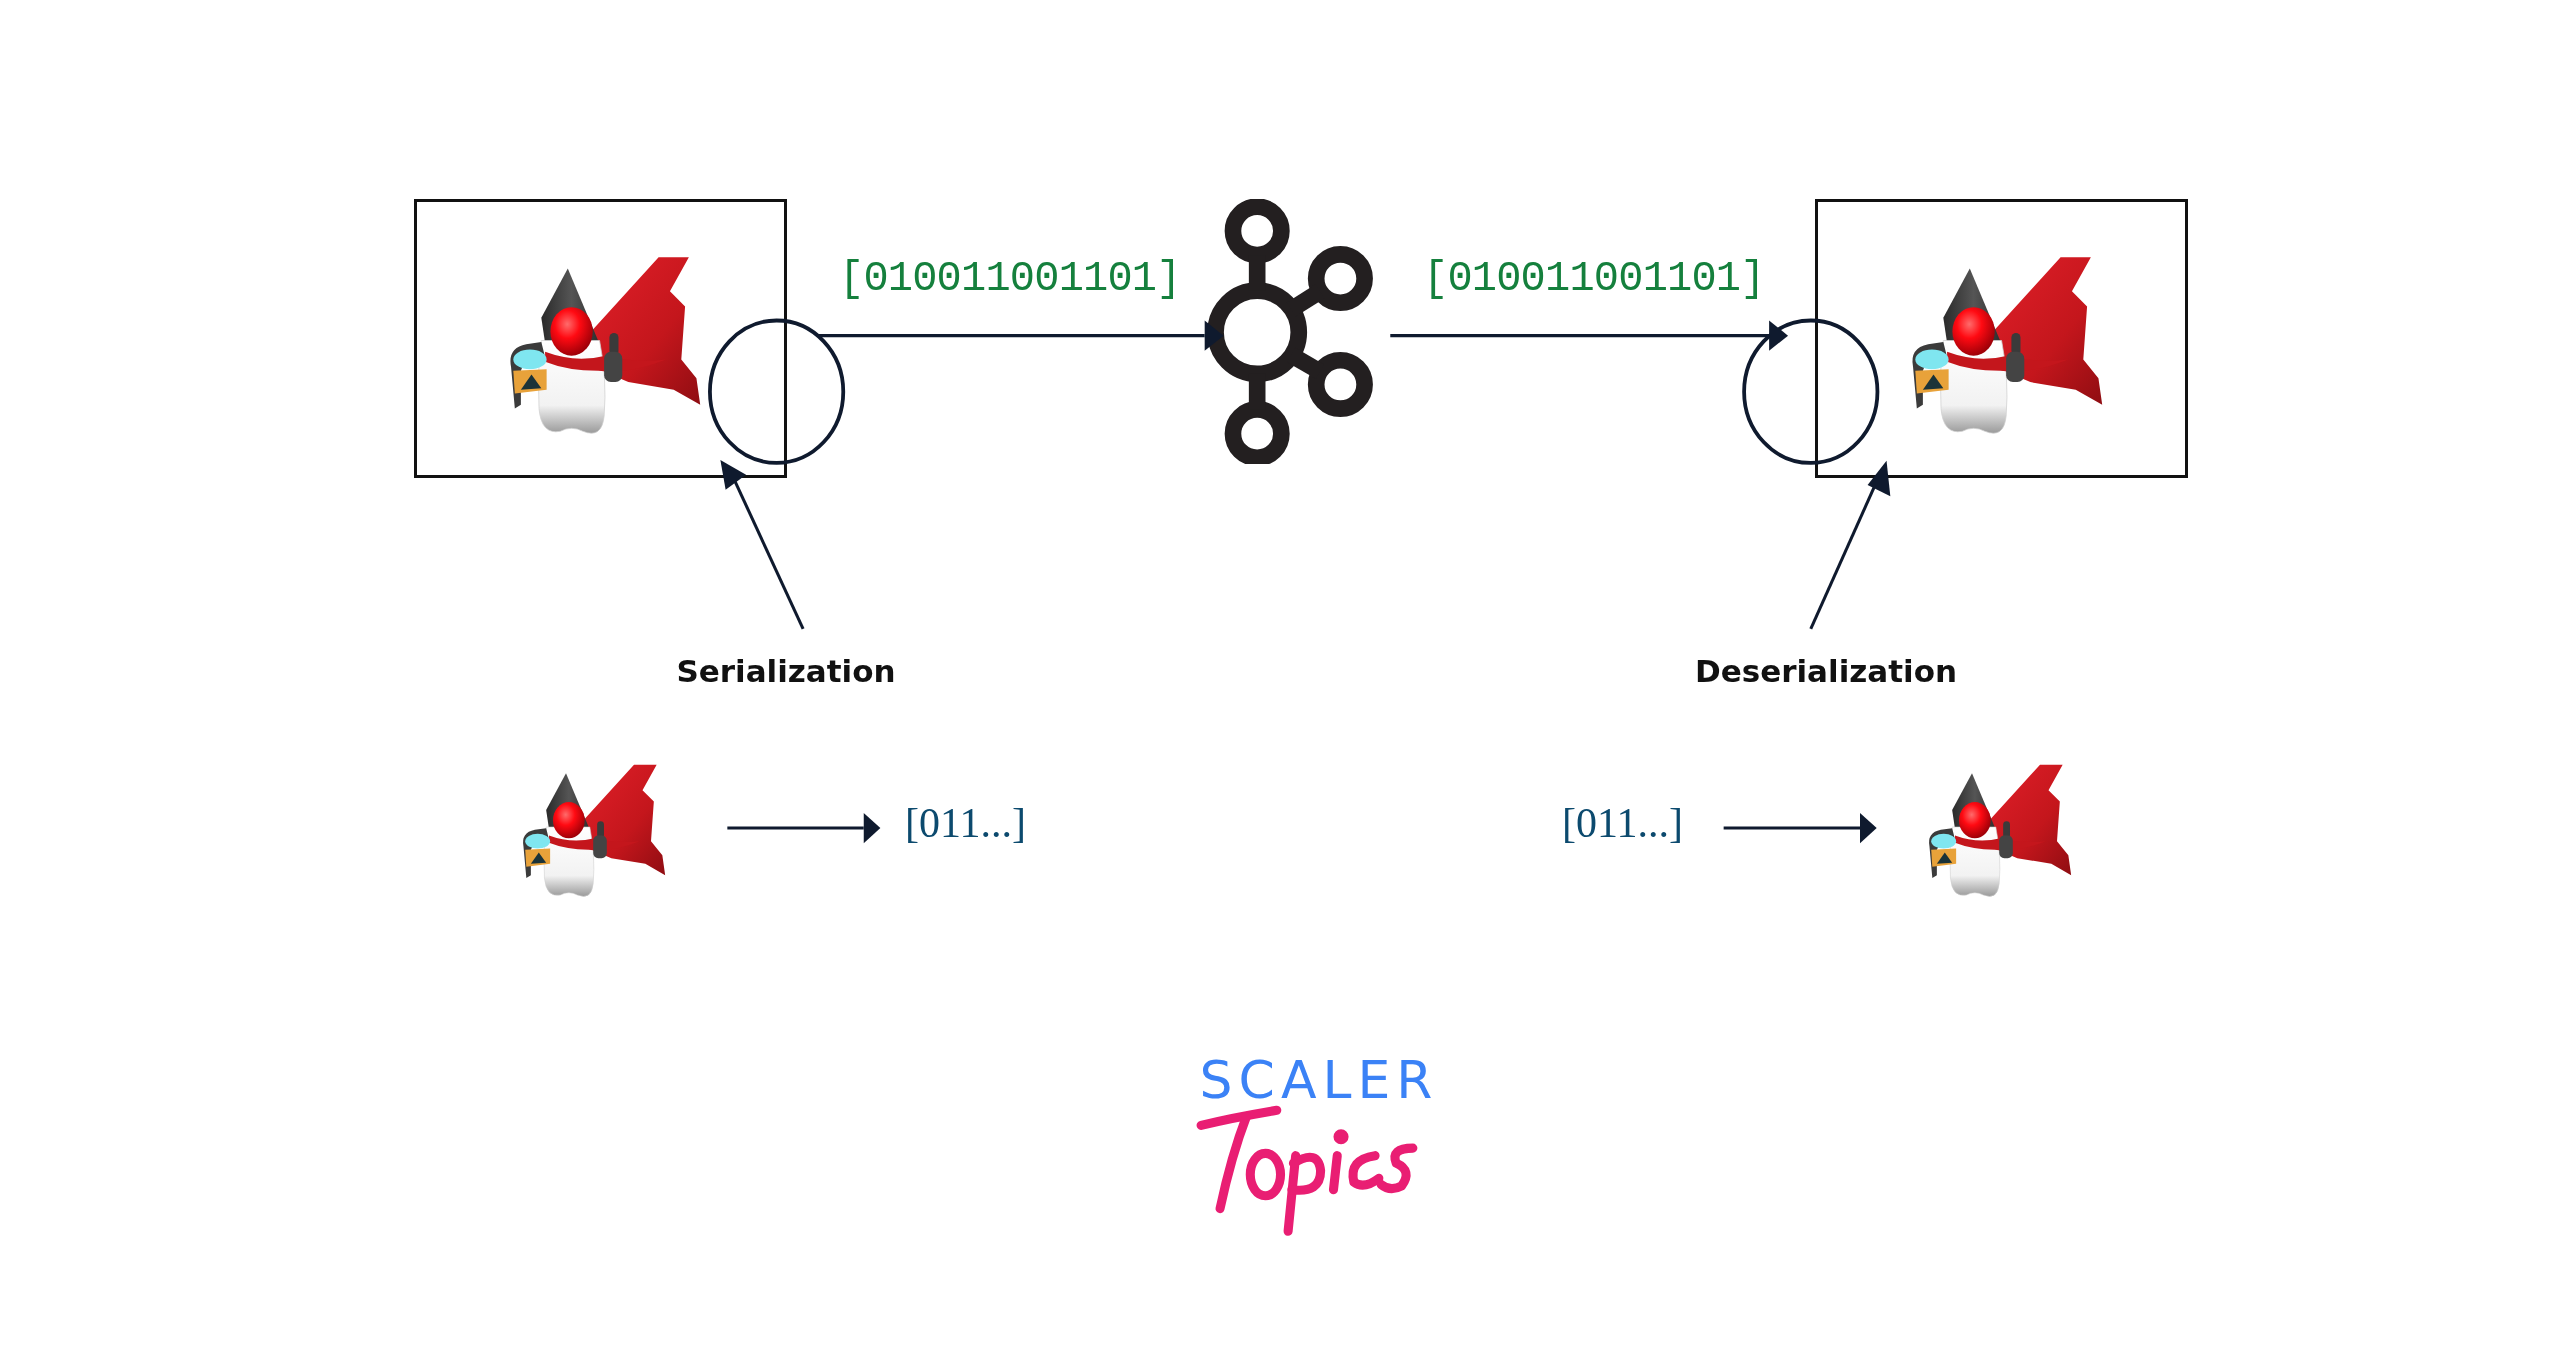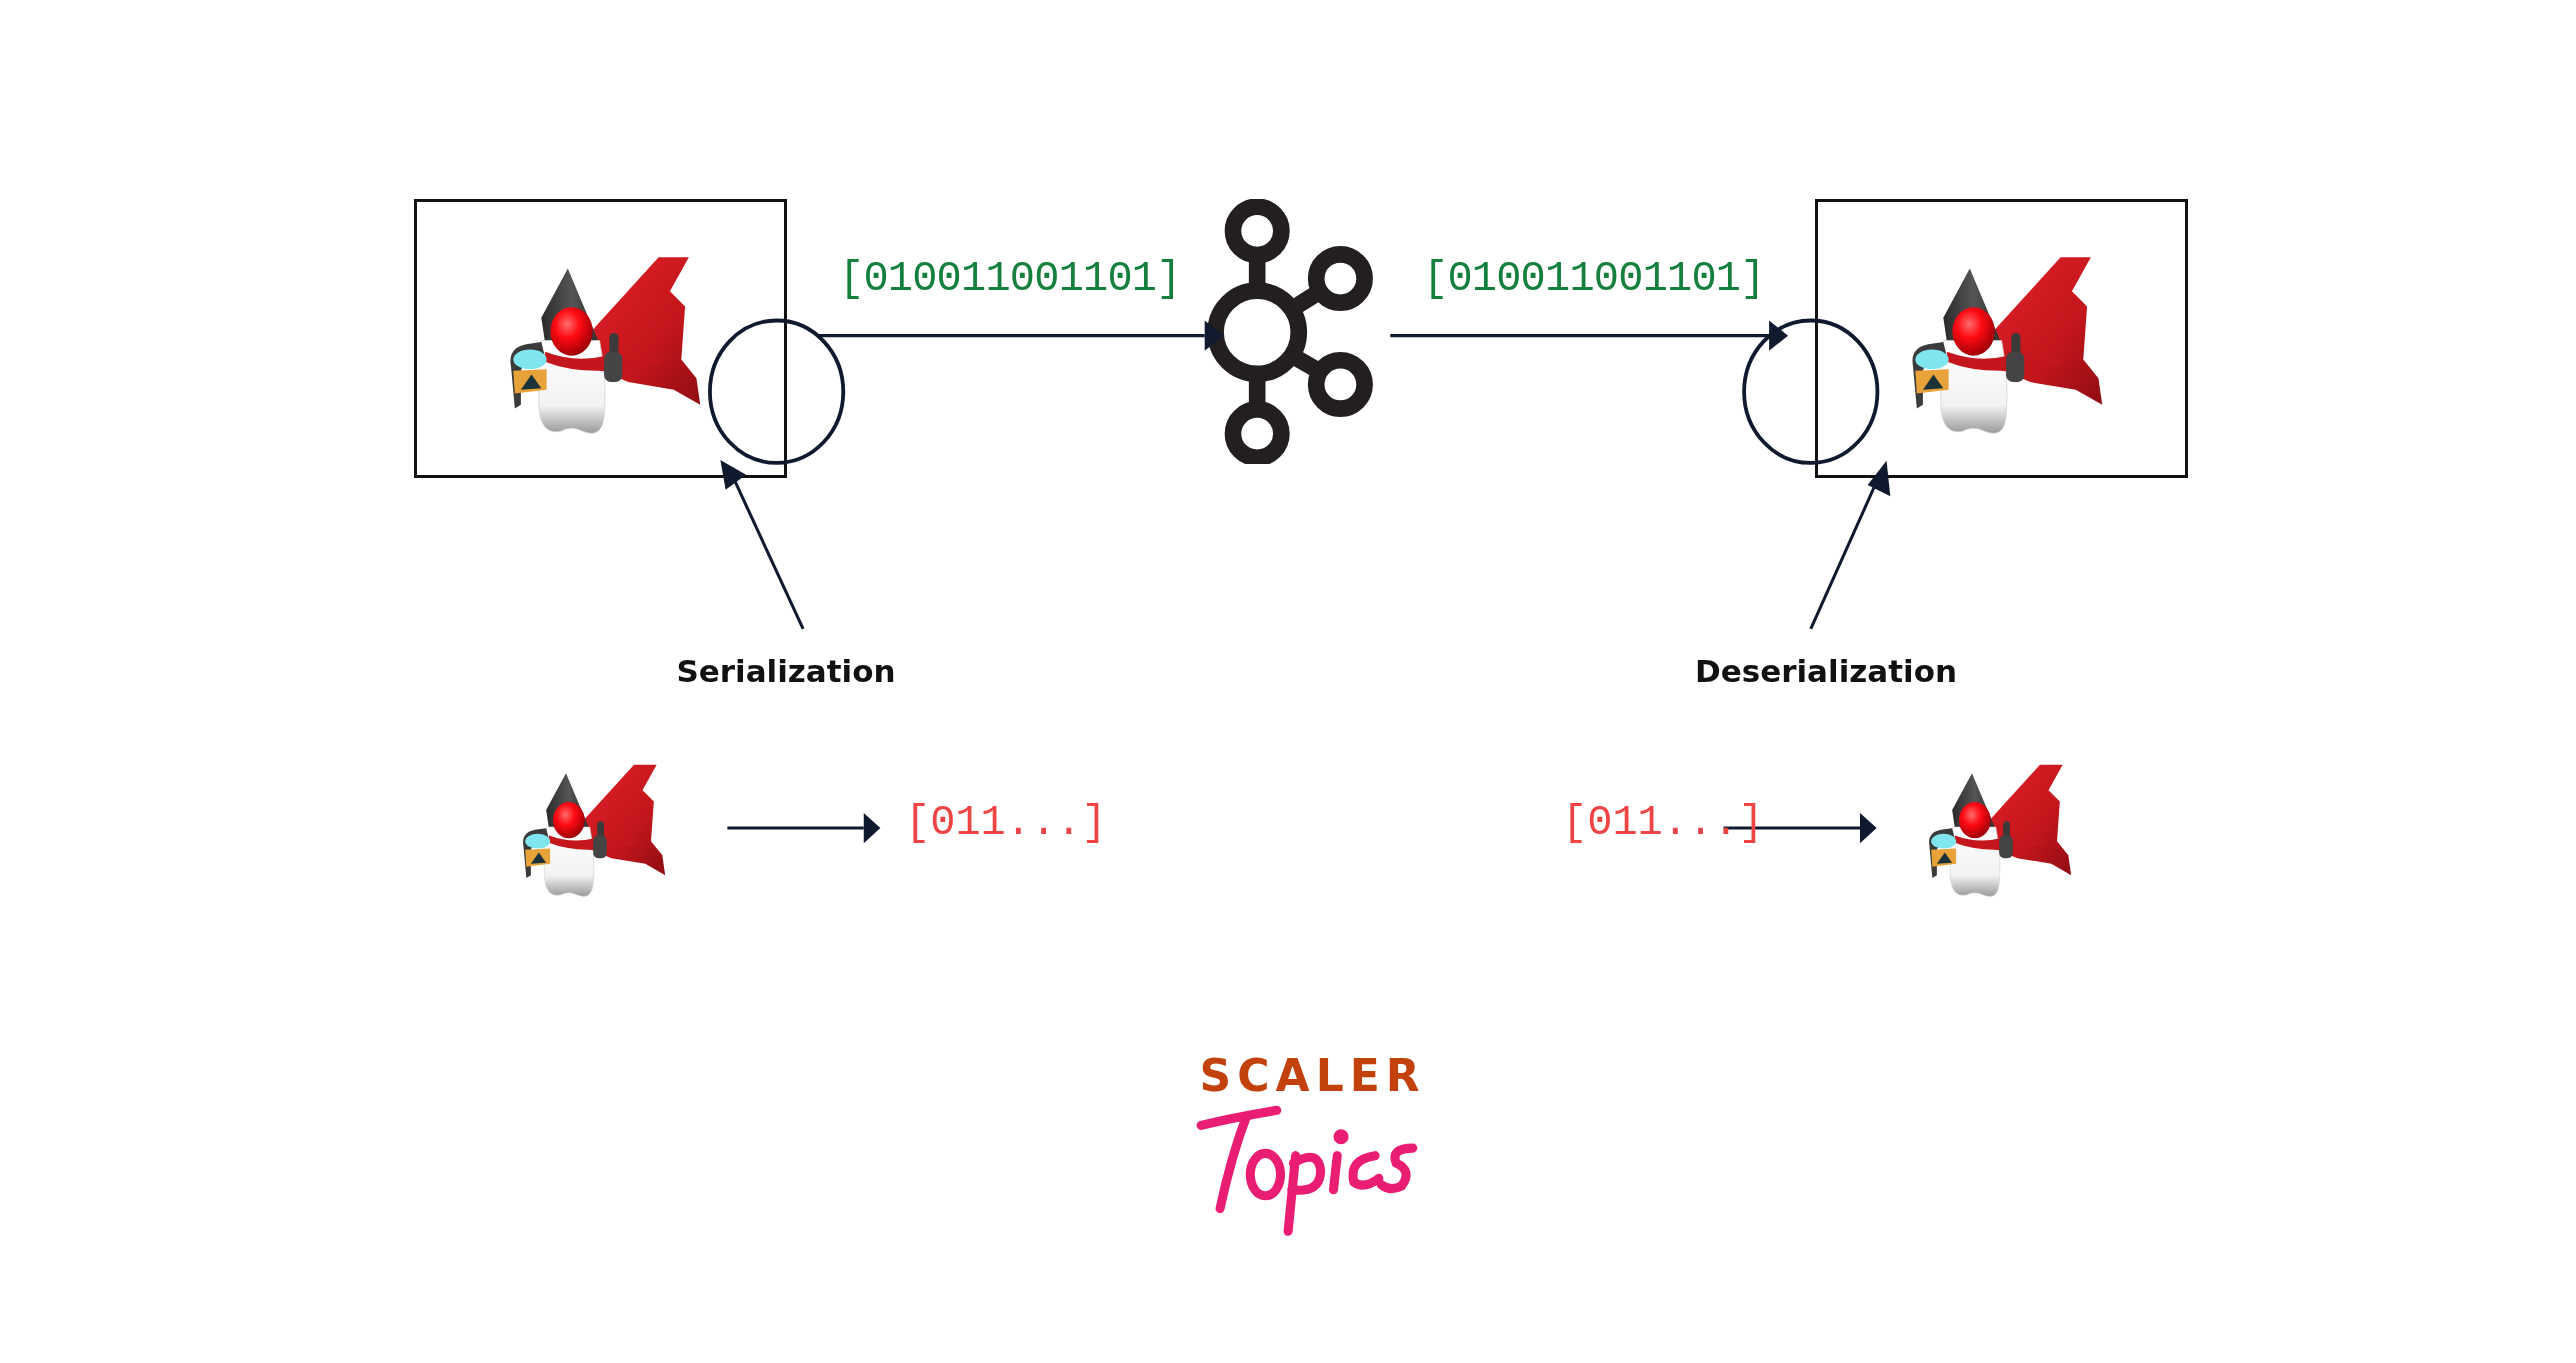--- a/index.html
+++ b/index.html
@@ -1,24 +1,24 @@
 <!DOCTYPE html>
 <html style="font-size:12px"><head>
 <meta charset="utf-8">
 <style>
   html, body { margin: 0; padding: 0; background: #ffffff; }
   body { width: 2576px; height: 1363px; position: relative; overflow: hidden;
          font-family: "Liberation Sans", "DejaVu Sans", sans-serif; }
   .abs { position: absolute; }
   .box { border: 3.8px solid #111111; box-sizing: border-box; background: #fff; }
   .binary { font-family: Liberation Mono, monospace; font-size: 42px; color: #15803d; letter-spacing: -0.8px; white-space: nowrap; }
-  .short-binary { font-family: Liberation Mono, monospace; font-size: 42px; color: #ef4444; white-space: nowrap; }
+  .short-binary { font-family: Liberation Serif, serif; font-size: 42px; color: #0c4a6e; white-space: nowrap; }
   .label { font-family: "DejaVu Sans", sans-serif; font-weight: bold; font-size: 31px; color: #111111; white-space: nowrap; transform: translateX(-50%); }
   svg.overlay { position: absolute; left: 0; top: 0; }
-  .logo-scaler { font-family: "DejaVu Sans", sans-serif; font-weight: bold; font-size: 44px; letter-spacing: 6px; color: #c2410c; }
+  .logo-scaler { font-family: "DejaVu Sans", sans-serif; font-weight: normal; font-size: 52px; letter-spacing: 6px; color: #3b82f6; }
 </style>
 </head>
 <body>
 
 <svg width="0" height="0" style="position:absolute">
   <defs>
     <radialGradient id="noseGrad" cx="40%" cy="35%" r="65%">
       <stop offset="0%" stop-color="#ff6b6b"></stop>
       <stop offset="45%" stop-color="#ff0a12"></stop>
       <stop offset="100%" stop-color="#a00008"></stop>

